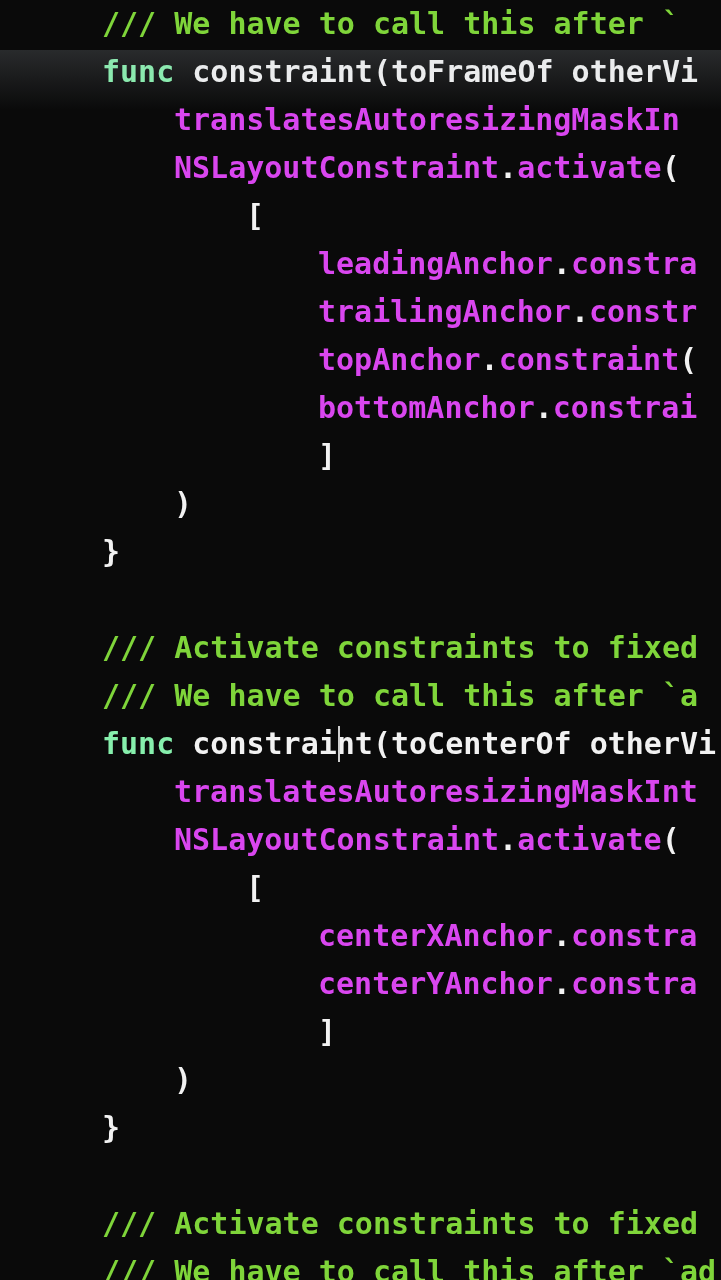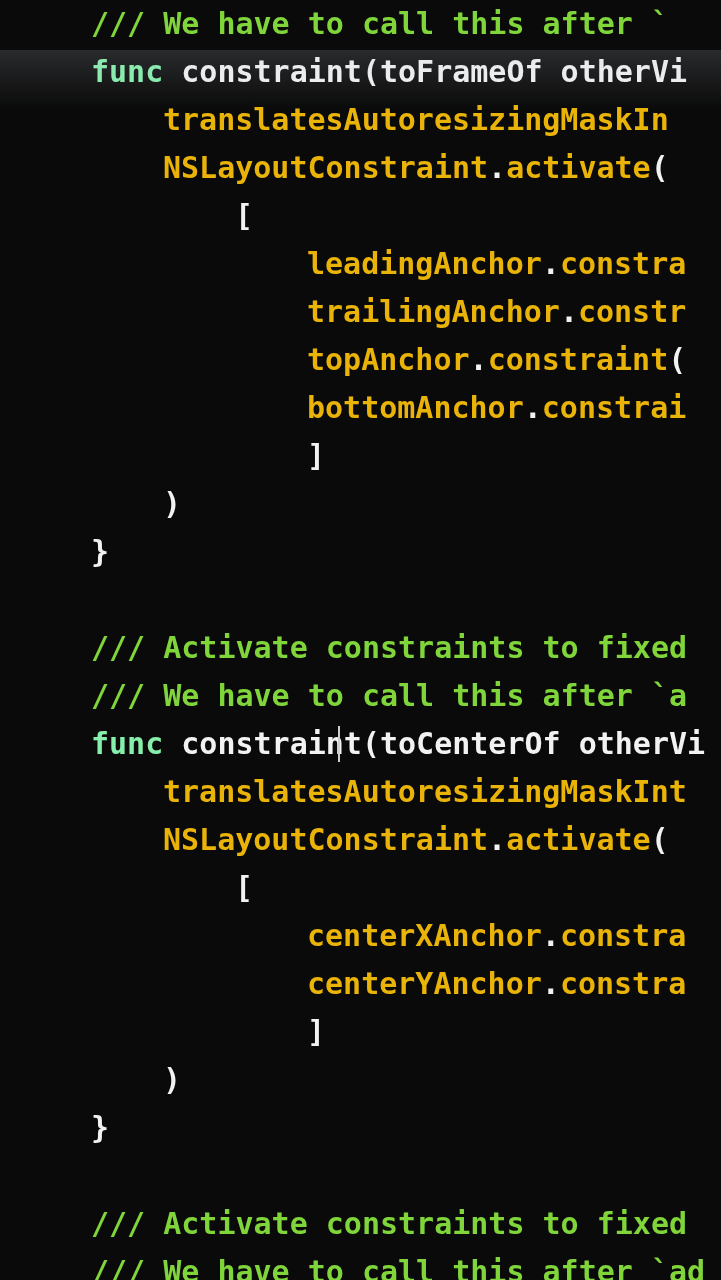--- a/index.html
+++ b/index.html
@@ -11,33 +11,33 @@
     font-family: "Menlo", "Monaco", "Consolas", monospace;
     font-size: 30px;
     line-height: 1.6;
     font-weight: 600;
   }
   .editor {
     position: relative;
     width: 100%;
     height: 100%;
     padding-top: 0px;
-    padding-left: 1px;
+    padding-left: 12px;
     white-space: pre;
     color: #e8e8e8;
   }
   .line {
     display: block;
     height: 48px;
     white-space: pre;
   }
   .comment { color: #7fd53a; }      
   .keyword { color: #86efac; }      
   .ident   { color: #f2f2f2; }      
-  .member  { color: #eab308; }
+  .member  { color: #d946ef; }
   
   .glare {
     position: absolute;
     top: 50px;
     left: 0;
     right: 0;
     height: 60px;
     background: linear-gradient(180deg, rgba(180,190,200,0.18), rgba(0,0,0,0));
     pointer-events: none;
   }

